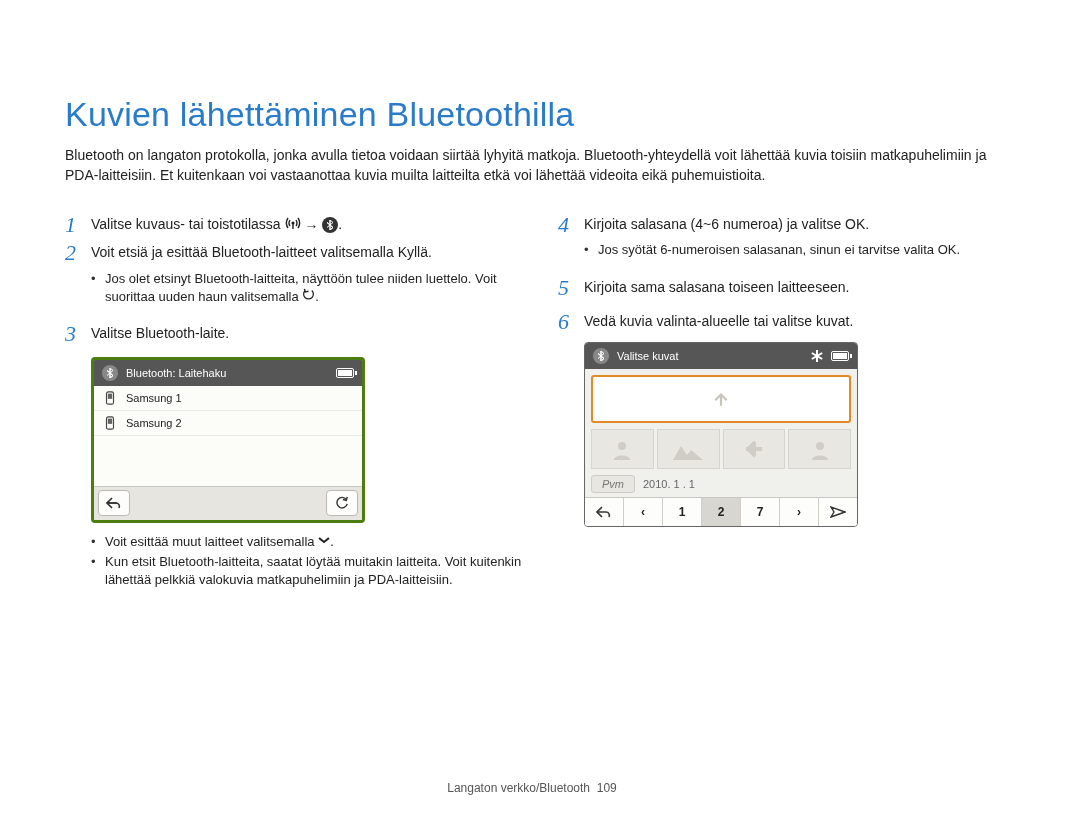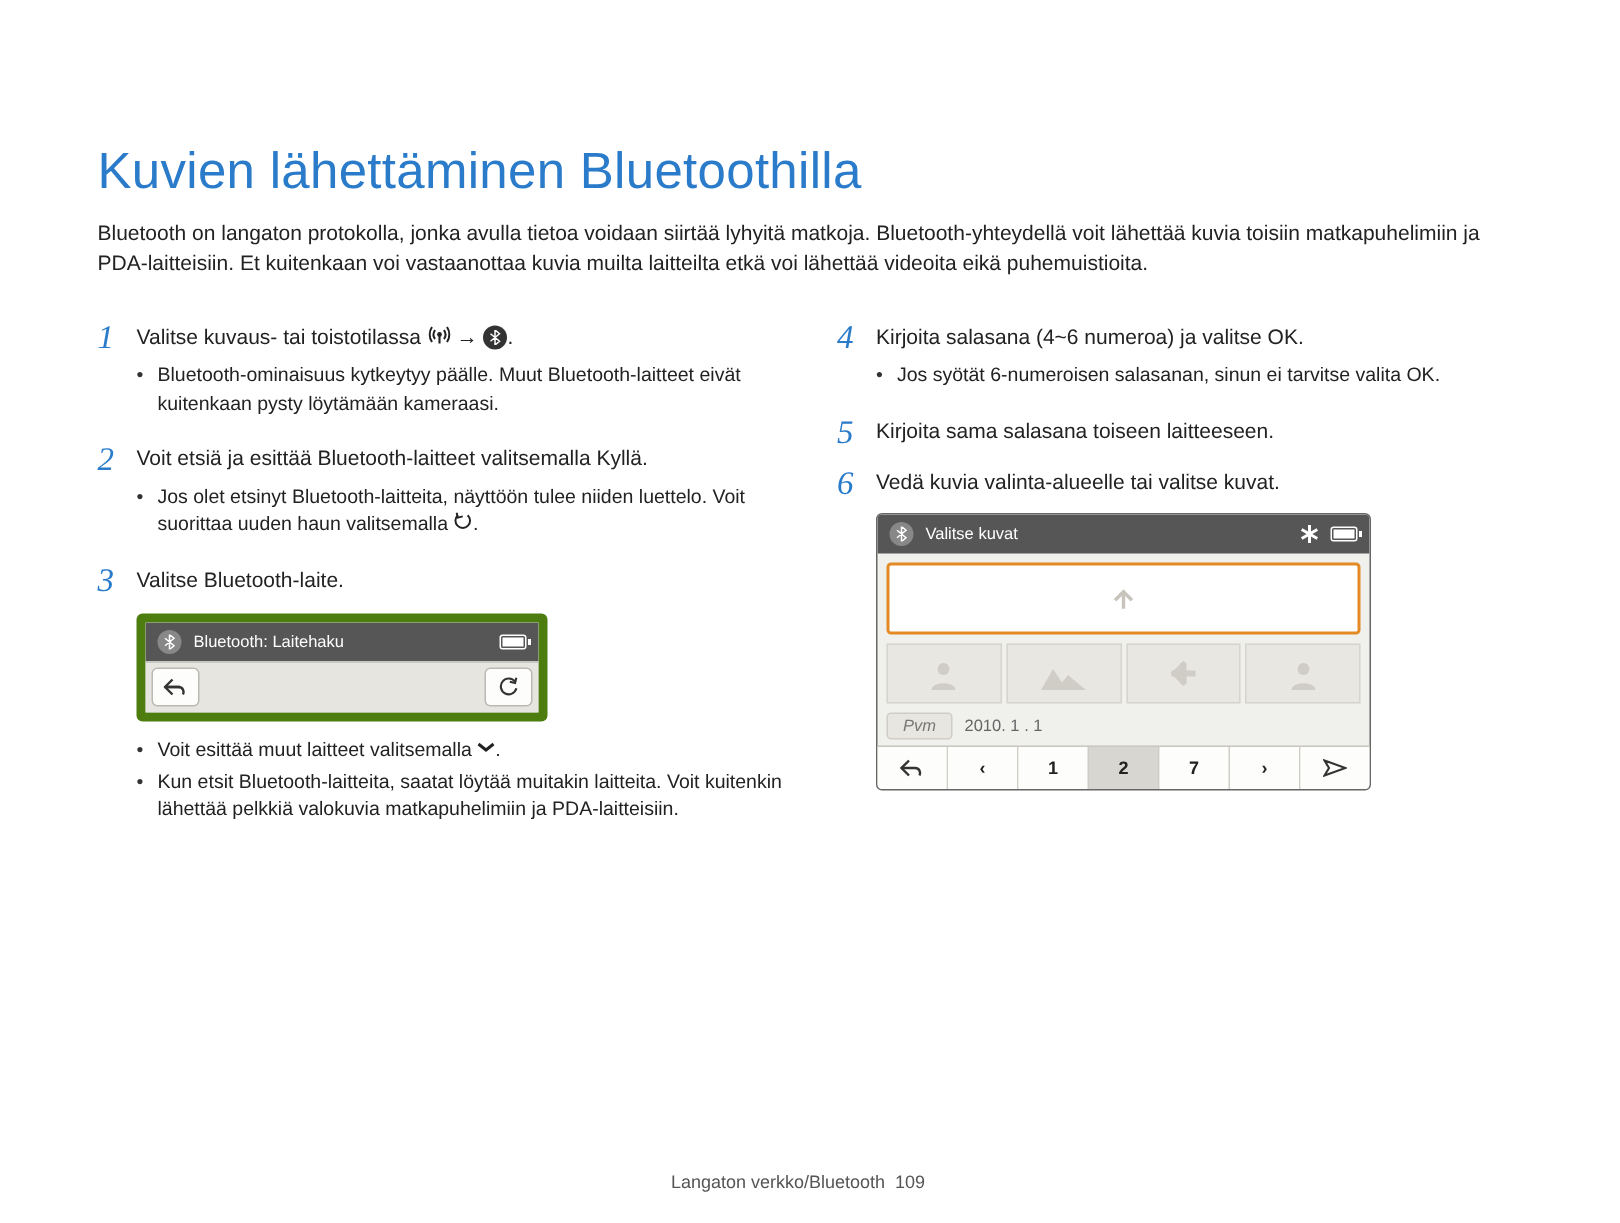--- a/index.html
+++ b/index.html
@@ -64,21 +64,21 @@
     }
     .bullets li::before {
       content: "•";
       position: absolute;
       left: 0;
       top: 0;
       color: #333;
     }
     .ui {
       margin: 10px 0 10px 26px;
-      border: 6px solid #4d7c0f;
+      border: 3px solid #4d7c0f;
       border-radius: 4px;
       width: 274px;
       background: #f0f0ed;
       overflow: hidden;
     }
     .ui-header {
       background: #565656;
       color: #fff;
       font-size: 11px;
       padding: 5px 8px;
@@ -118,21 +118,21 @@
       display: inline-flex;
       align-items: center;
       justify-content: center;
       font-size: 14px;
     }
     
     .ui2 {
       margin: 8px 0 10px 26px;
       border: 1px solid #666;
       border-radius: 4px;
-      width: 330px;
+      width: 274px;
       background: #f0f0ed;
       overflow: hidden;
     }
     .droparea {
       margin: 6px;
       height: 48px;
       border: 2px solid #e38a24;
       border-radius: 3px;
       background: #fff;
       display:flex; align-items:center; justify-content:center;
@@ -231,23 +231,20 @@
             </svg>
         </span>
         <span style="font-weight:bold;"> → </span>
         <span class="circle-icon">
           <svg width="8" height="10" viewBox="0 0 8 10">
               <path d="M4 0v10l3-2.5L1 2.5 7 7.5 4 10V0l3 2.5L1 7.5" fill="none" stroke="#fff" stroke-width="1"></path>
             </svg>
         </span><span>.</span>
       </div>
     </div>
-    <ul class="bullets">
-      <li>Bluetooth-ominaisuus kytkeytyy päälle. Muut Bluetooth-laitteet eivät kuitenkaan pysty löytämään kameraasi.</li>
-    </ul>
 
     <div class="step">
       <div class="step-num">2</div>
       <div class="step-txt">
         <span>Voit etsiä ja esittää Bluetooth-laitteet valitsemalla </span><b>Kyllä</b><span>.</span>
       </div>
     </div>
     <ul class="bullets">
       <li>
         <span>Jos olet etsinyt Bluetooth-laitteita, näyttöön tulee niiden luettelo. Voit suorittaa uuden haun valitsemalla </span>
@@ -269,20 +266,37 @@
       <div class="ui-header">
         <span class="circle-icon" style="background:#888">
           <svg width="8" height="10" viewBox="0 0 8 10">
               <path d="M4 0v10l3-2.5L1 2.5 7 7.5 4 10V0l3 2.5L1 7.5" fill="none" stroke="#fff" stroke-width="1"></path>
             </svg>
         </span>
         <span class="htxt">Bluetooth: Laitehaku</span>
         <span class="battery">
             <span class="fill"></span>
           </span>
+      </div>
+      <div class="ui-body">
+        <div class="ui-row">
+          <svg class="phone" viewBox="0 0 12 16">
+              <rect x="2" y="1" width="8" height="14" rx="2" fill="none" stroke="#444" stroke-width="1.3"></rect>
+              <rect x="3.5" y="3" width="5" height="6" fill="#666"></rect>
+            </svg>
+          <span>Samsung 1</span>
+        </div>
+        <div class="ui-row">
+          <svg class="phone" viewBox="0 0 12 16">
+              <rect x="2" y="1" width="8" height="14" rx="2" fill="none" stroke="#444" stroke-width="1.3"></rect>
+              <rect x="3.5" y="3" width="5" height="6" fill="#666"></rect>
+            </svg>
+          <span>Samsung 2</span>
+        </div>
+        <div style="height:44px"></div>
       </div>
       <div class="ui-footer">
         <span class="fbtn">
           <svg width="16" height="12" viewBox="0 0 16 12">
               <path d="M6 1L1 6l5 5M1 6h10a4 4 0 0 1 0 0" fill="none" stroke="#333" stroke-width="1.6"></path>
               <path d="M1 6h9c3 0 4 3 3 5" fill="none" stroke="#333" stroke-width="1.6"></path>
             </svg>
         </span>
         <span class="fbtn">
           <svg width="14" height="14" viewBox="0 0 16 16">

